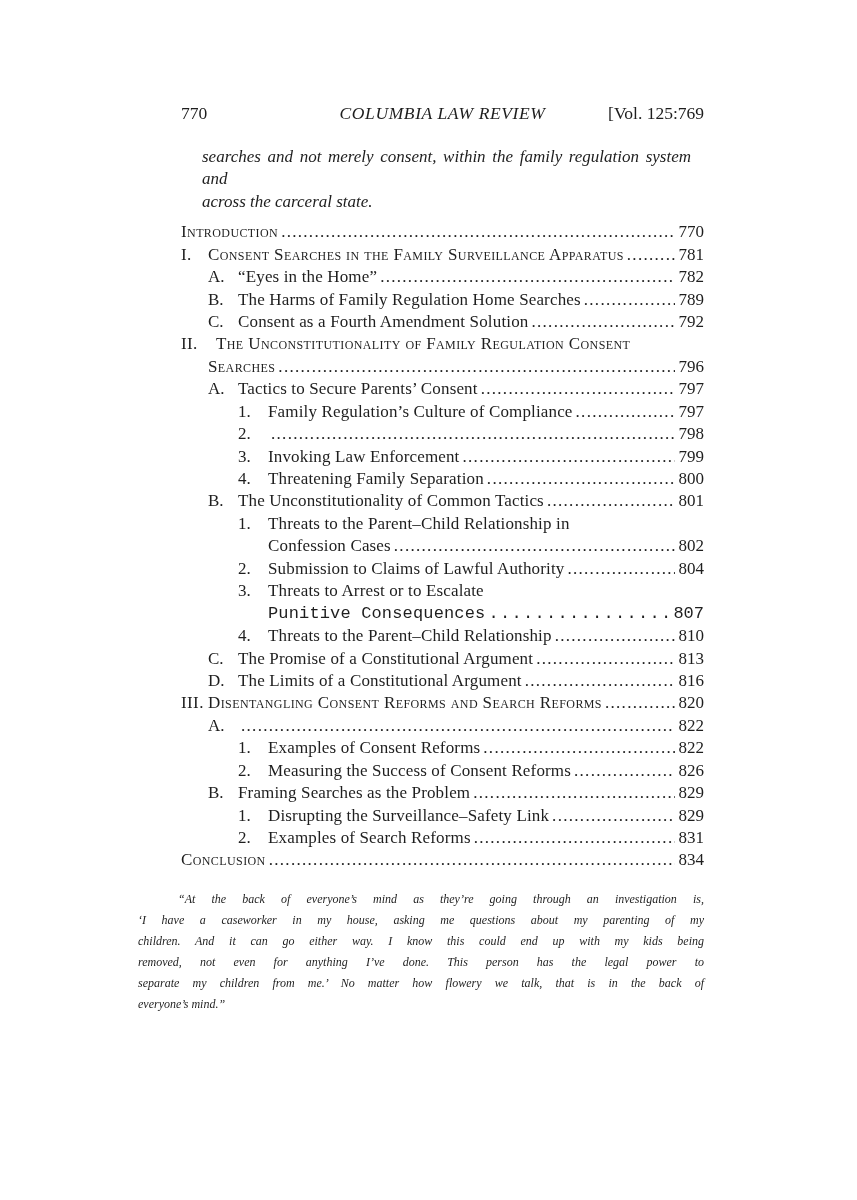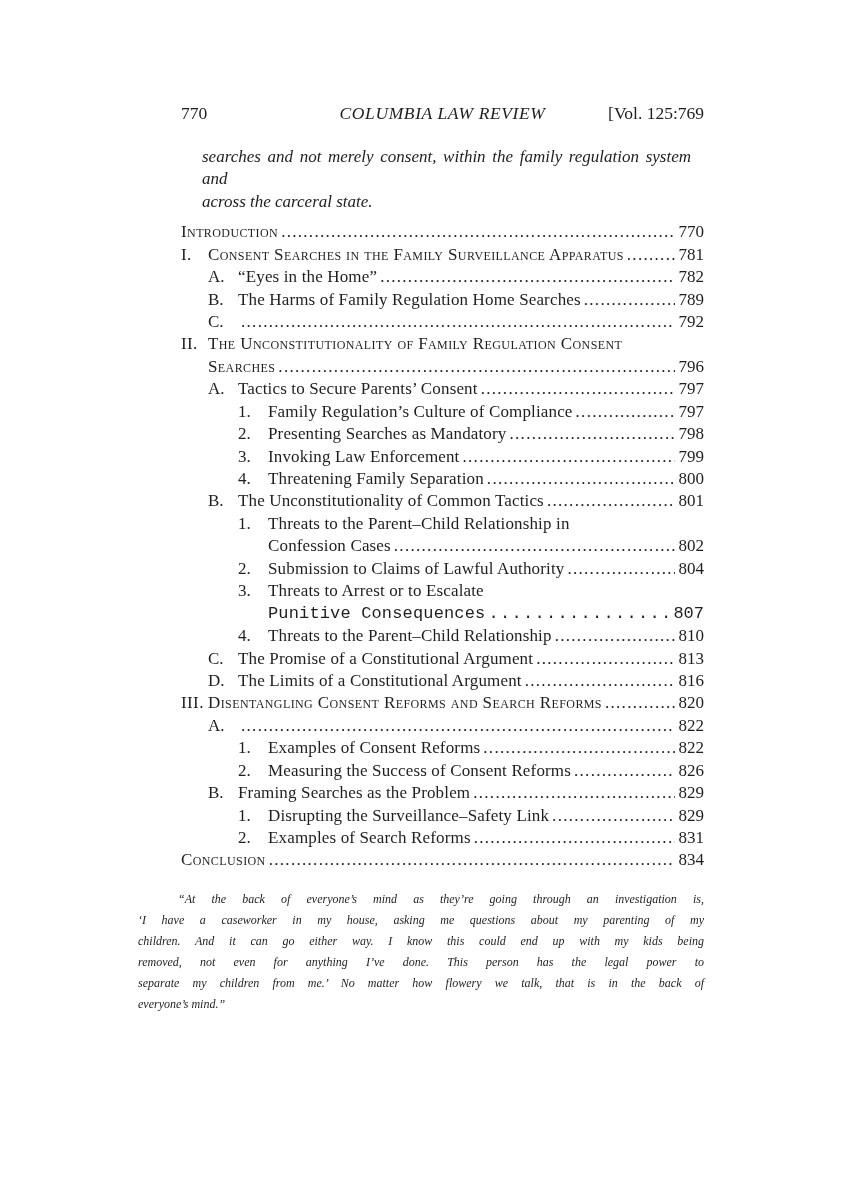--- a/index.html
+++ b/index.html
@@ -93,24 +93,25 @@
         <span class="toc-page">782</span>
       </div>
       <div class="toc-row" style="padding-left: 27px;">
         <span class="toc-marker" style="width: 30px;">B.</span>
         <span class="toc-text">The Harms of Family Regulation Home Searches</span>
         <span class="leader"></span>
         <span class="toc-page">789</span>
       </div>
       <div class="toc-row" style="padding-left: 27px;">
         <span class="toc-marker" style="width: 30px;">C.</span>
+        <span class="toc-text">Consent as a Fourth Amendment Solution</span>
         <span class="leader"></span>
         <span class="toc-page">792</span>
       </div>
-      <div class="toc-row" style="padding-left: 0px;">
+      <div class="toc-row" style="padding-left: 0px; gap: 8px;">
         <span class="toc-marker sc" style="width: 27px;">II.</span>
         <span class="toc-text sc">The Unconstitutionality of Family Regulation Consent</span>
       </div>
       <div class="toc-row" style="padding-left: 27px;">
         <span class="toc-text sc">Searches</span>
         <span class="leader"></span>
         <span class="toc-page">796</span>
       </div>
       <div class="toc-row" style="padding-left: 27px;">
         <span class="toc-marker" style="width: 30px;">A.</span>
@@ -119,21 +120,20 @@
         <span class="toc-page">797</span>
       </div>
       <div class="toc-row" style="padding-left: 57px;">
         <span class="toc-marker" style="width: 30px;">1.</span>
         <span class="toc-text">Family Regulation’s Culture of Compliance</span>
         <span class="leader"></span>
         <span class="toc-page">797</span>
       </div>
       <div class="toc-row" style="padding-left: 57px;">
         <span class="toc-marker" style="width: 30px;">2.</span>
-        <span class="toc-text">Presenting Searches as Mandatory</span>
         <span class="leader"></span>
         <span class="toc-page">798</span>
       </div>
       <div class="toc-row" style="padding-left: 57px;">
         <span class="toc-marker" style="width: 30px;">3.</span>
         <span class="toc-text">Invoking Law Enforcement</span>
         <span class="leader"></span>
         <span class="toc-page">799</span>
       </div>
       <div class="toc-row" style="padding-left: 57px;">

